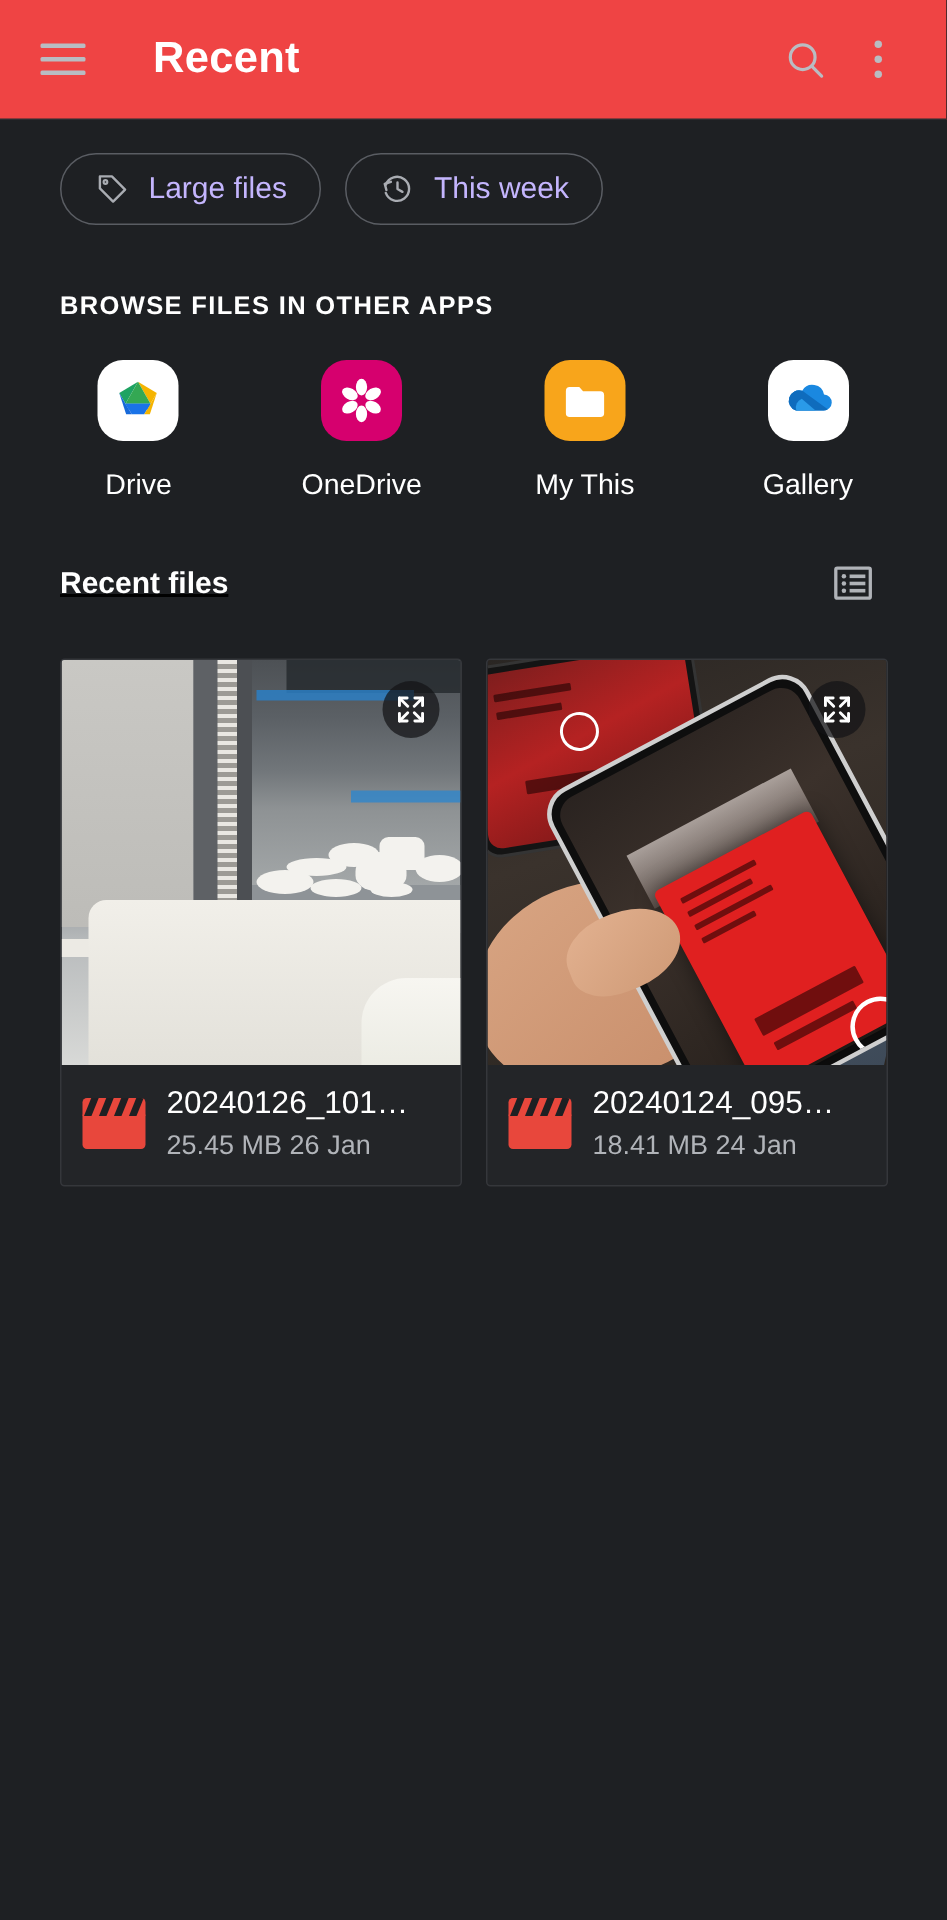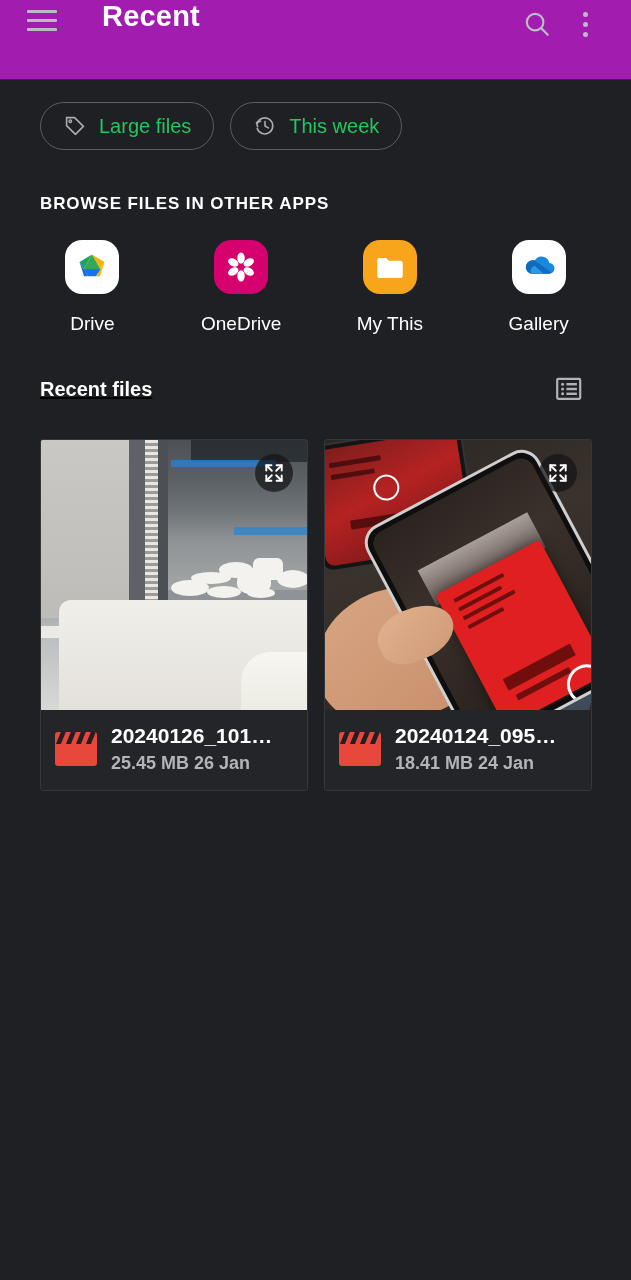--- a/index.html
+++ b/index.html
@@ -7,22 +7,22 @@
     width: 631px; height: 1280px;
     background: #1e2023;
     font-family: "Liberation Sans", sans-serif;
     overflow: hidden;
   }
   .screen { position: relative; width: 631px; height: 1280px; background: #1e2023; }
 
   
   .appbar {
     height: 80px; width: 100%;
-    background: #a21caf;
-    display: flex; 
+    background: #ef4444;
+    display: flex; align-items: center;
     padding: 0 22px;
     border-bottom: 1px solid #2b2d31;
   }
   .hamburger { width: 40px; height: 40px; display: flex; flex-direction: column;
     justify-content: center; align-items: center; gap: 6px; cursor: pointer; }
   .hamburger span { display: block; width: 30px; height: 3px; background: #b9bcc2; border-radius: 1px; }
   .appbar-title {
     color: #ffffff; font-size: 29px; font-weight: 700; letter-spacing: .2px;
     margin-left: 40px; white-space: nowrap;
   }
@@ -30,21 +30,21 @@
   .icon-btn { width: 48px; height: 48px; display: flex; align-items: center; justify-content: center; cursor: pointer; }
   .dots { display: flex; flex-direction: column; gap: 5px; align-items: center; }
   .dots i { display: block; width: 5px; height: 5px; border-radius: 50%; background: #b9bcc2; }
 
   
   .chips { display: flex; gap: 16px; padding: 22px 40px 0 40px; }
   .chip {
     display: flex; align-items: center; gap: 12px;
     height: 48px; padding: 0 22px;
     border: 1px solid #5a5d63; border-radius: 26px;
-    color: #22c55e; font-size: 20px; cursor: pointer;
+    color: #c4b5fd; font-size: 20px; cursor: pointer;
     background: transparent; white-space: nowrap;
   }
   .chip svg { display: block; }
 
   
   .section-title {
     color: #ffffff; font-size: 17px; font-weight: 700;
     letter-spacing: .9px; padding: 44px 40px 0 40px;
   }
   .recent-head {
@@ -71,21 +71,21 @@
     width: 268px; border: 1px solid #35373b; border-radius: 3px;
     background: #232528; overflow: hidden; cursor: pointer;
   }
   .thumb { position: relative; width: 100%; height: 270px; overflow: hidden; }
   .expand-badge {
     position: absolute; top: 14px; right: 14px;
     width: 38px; height: 38px; border-radius: 50%;
     background: rgba(20,20,22,.72);
     display: flex; align-items: center; justify-content: center;
   }
-  .card-meta { display: flex; align-items: center; gap: 14px; padding: 14px 12px 16px 14px; font-weight: bold; }
+  .card-meta { display: flex; align-items: center; gap: 14px; padding: 14px 12px 16px 14px; }
   .clap { width: 42px; height: 34px; position: relative; flex: 0 0 auto; }
   .clap-body { position: absolute; left: 0; top: 9px; width: 42px; height: 25px; background: #e8473c; border-radius: 3px; }
   .clap-top { position: absolute; left: 0; top: 0; width: 42px; height: 12px; background: #e8473c;
               border-radius: 3px 3px 0 0; overflow: hidden; }
   .clap-top b { position: absolute; top: -3px; width: 5px; height: 20px; background: #1e2023; transform: skewX(-22deg); }
   .meta-text { min-width: 0; }
   .file-name { color: #ffffff; font-size: 21px; white-space: nowrap; overflow: hidden; }
   .file-sub  { color: #b1b4b9; font-size: 18px; margin-top: 5px; white-space: nowrap; }
 
   

